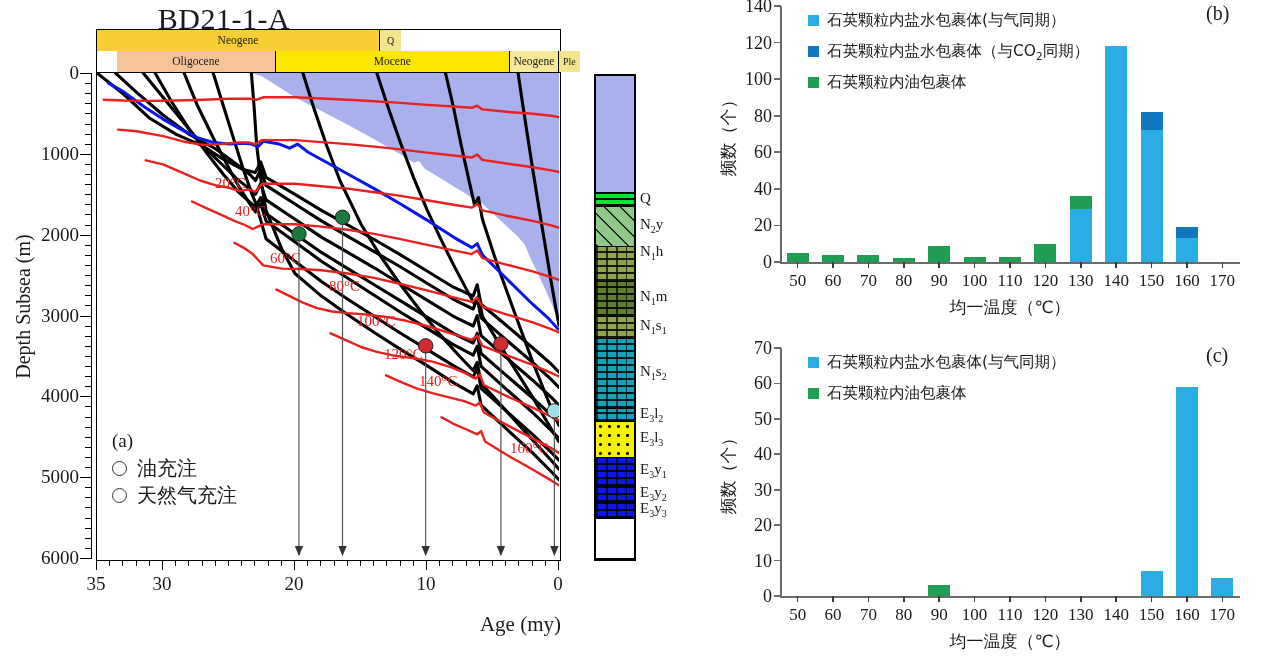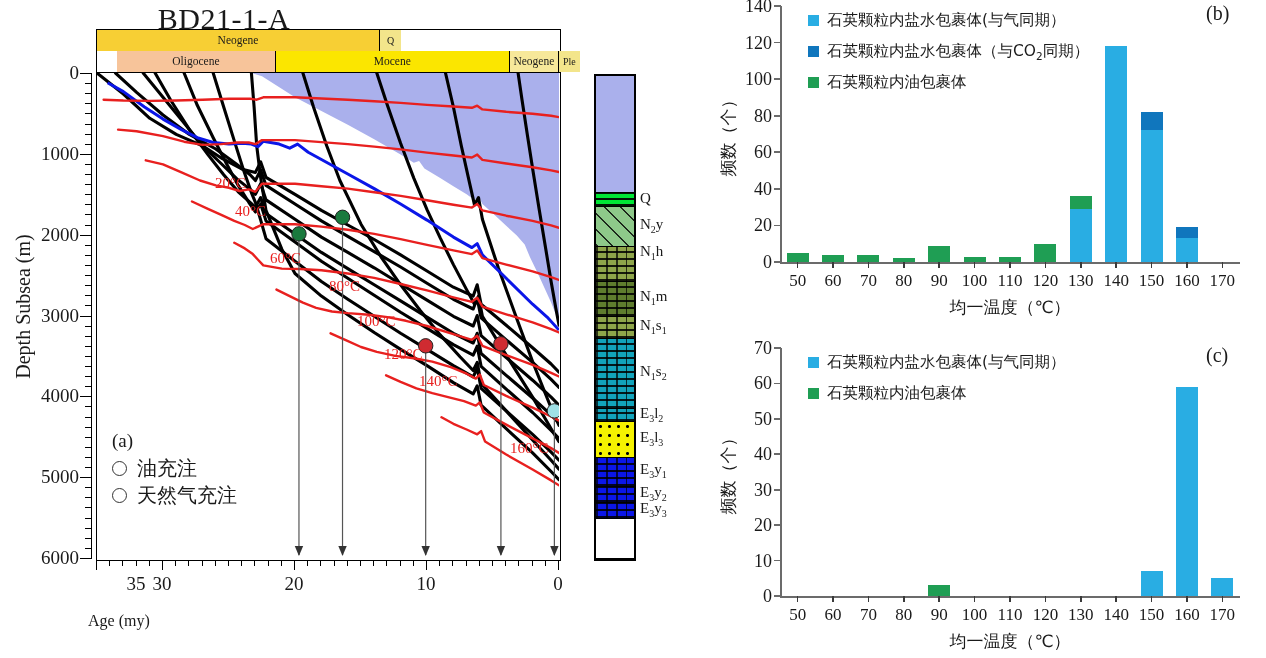--- a/index.html
+++ b/index.html
@@ -29,21 +29,21 @@
   .ylab{position:absolute;right:13px;font-size:19px;text-align:right;transform:translateY(-50%);white-space:nowrap;}
   .ytick{position:absolute;right:0px;height:0;border-top:1.6px solid #000;}
   .ytickmin{position:absolute;right:0px;height:0;border-top:1.3px solid #000;}
   #yTitle{position:absolute;left:-97px;top:235px;width:240px;font-size:20px;text-align:center;
           transform:rotate(-90deg);white-space:nowrap;}
 
   
   .xtick{position:absolute;top:0;width:0;border-left:1.6px solid #000;height:9px;}
   .xtickmin{position:absolute;top:0;width:0;border-left:1.3px solid #000;height:5px;}
   .xlab{position:absolute;top:12px;font-size:19px;transform:translateX(-50%);white-space:nowrap;}
-  #xTitle{position:absolute;left:88px;top:612px;width:465px;text-align:left;font-size:16px;}
+  #xTitle{position:absolute;left:96px;top:612px;width:465px;text-align:right;font-size:21px;}
 
   
   #legendA{left:112px;top:430px;width:180px;font-size:18px;}
   #legendA .lrow{display:flex;align-items:center;height:27px;}
   #legendA .dot{width:13px;height:13px;border-radius:50%;border:1px solid #333;margin-right:10px;flex:none;}
   #legendA .panelTag{font-size:19px;margin-bottom:3px;}
   .cjk{font-family:"DejaVu Sans","Liberation Sans",sans-serif;font-size:20px;}
 
   
   #stratCol{left:594px;top:74px;width:42px;height:487px;border:2px solid #000;box-sizing:border-box;background:#fff;}
@@ -231,21 +231,21 @@
       <div class="xtickmin" style="left: 118.8px;"></div>
       <div class="xtickmin" style="left: 105.6px;"></div>
       <div class="xtickmin" style="left: 92.4px;"></div>
       <div class="xtickmin" style="left: 79.2px;"></div>
       <div class="xtick" style="left: 66px;"></div>
       <div class="xtickmin" style="left: 52.8px;"></div>
       <div class="xtickmin" style="left: 39.6px;"></div>
       <div class="xtickmin" style="left: 26.4px;"></div>
       <div class="xtickmin" style="left: 13.2px;"></div>
       <div class="xtick" style="left: 0px;"></div>
-      <div class="xlab" style="left: 0px; margin-left: 40px;">35</div>
+      <div class="xlab" style="left: 0px;">35</div>
       <div class="xlab" style="left: 66px;">30</div>
       <div class="xlab" style="left: 198px;">20</div>
       <div class="xlab" style="left: 330px;">10</div>
       <div class="xlab" style="left: 462px;">0</div>
     </div>
   <div id="xTitle">Age (my)</div>
 
   <div class="abs" id="legendA">
     <div class="panelTag">(a)</div>
     <div class="lrow">

